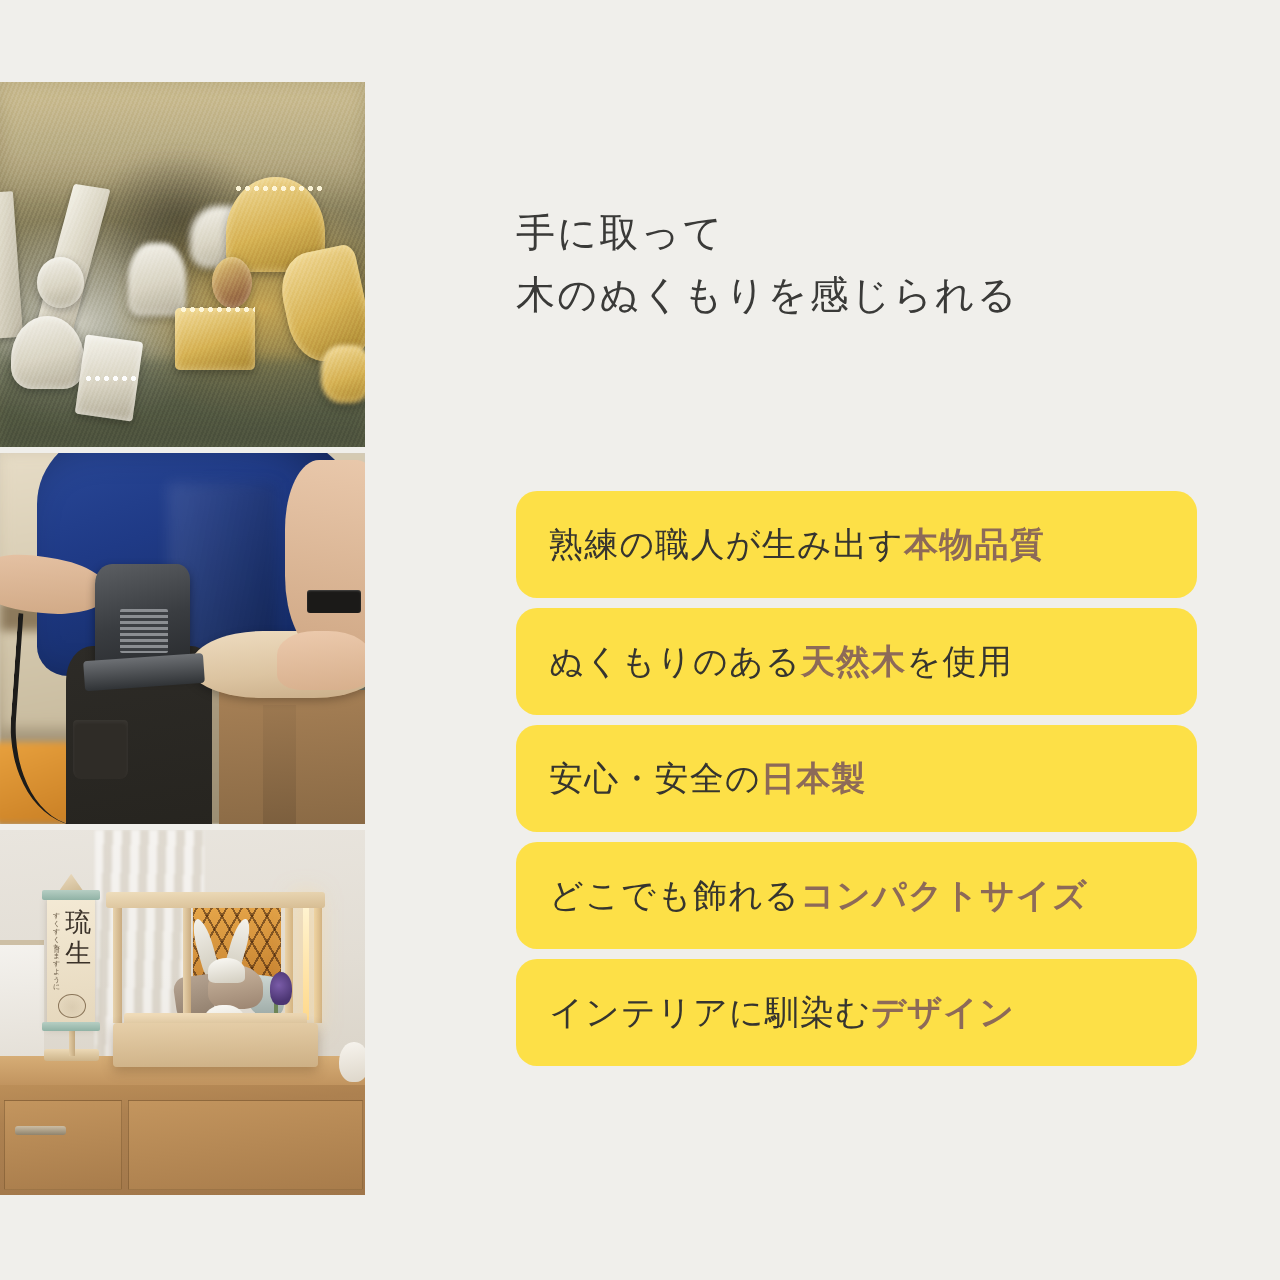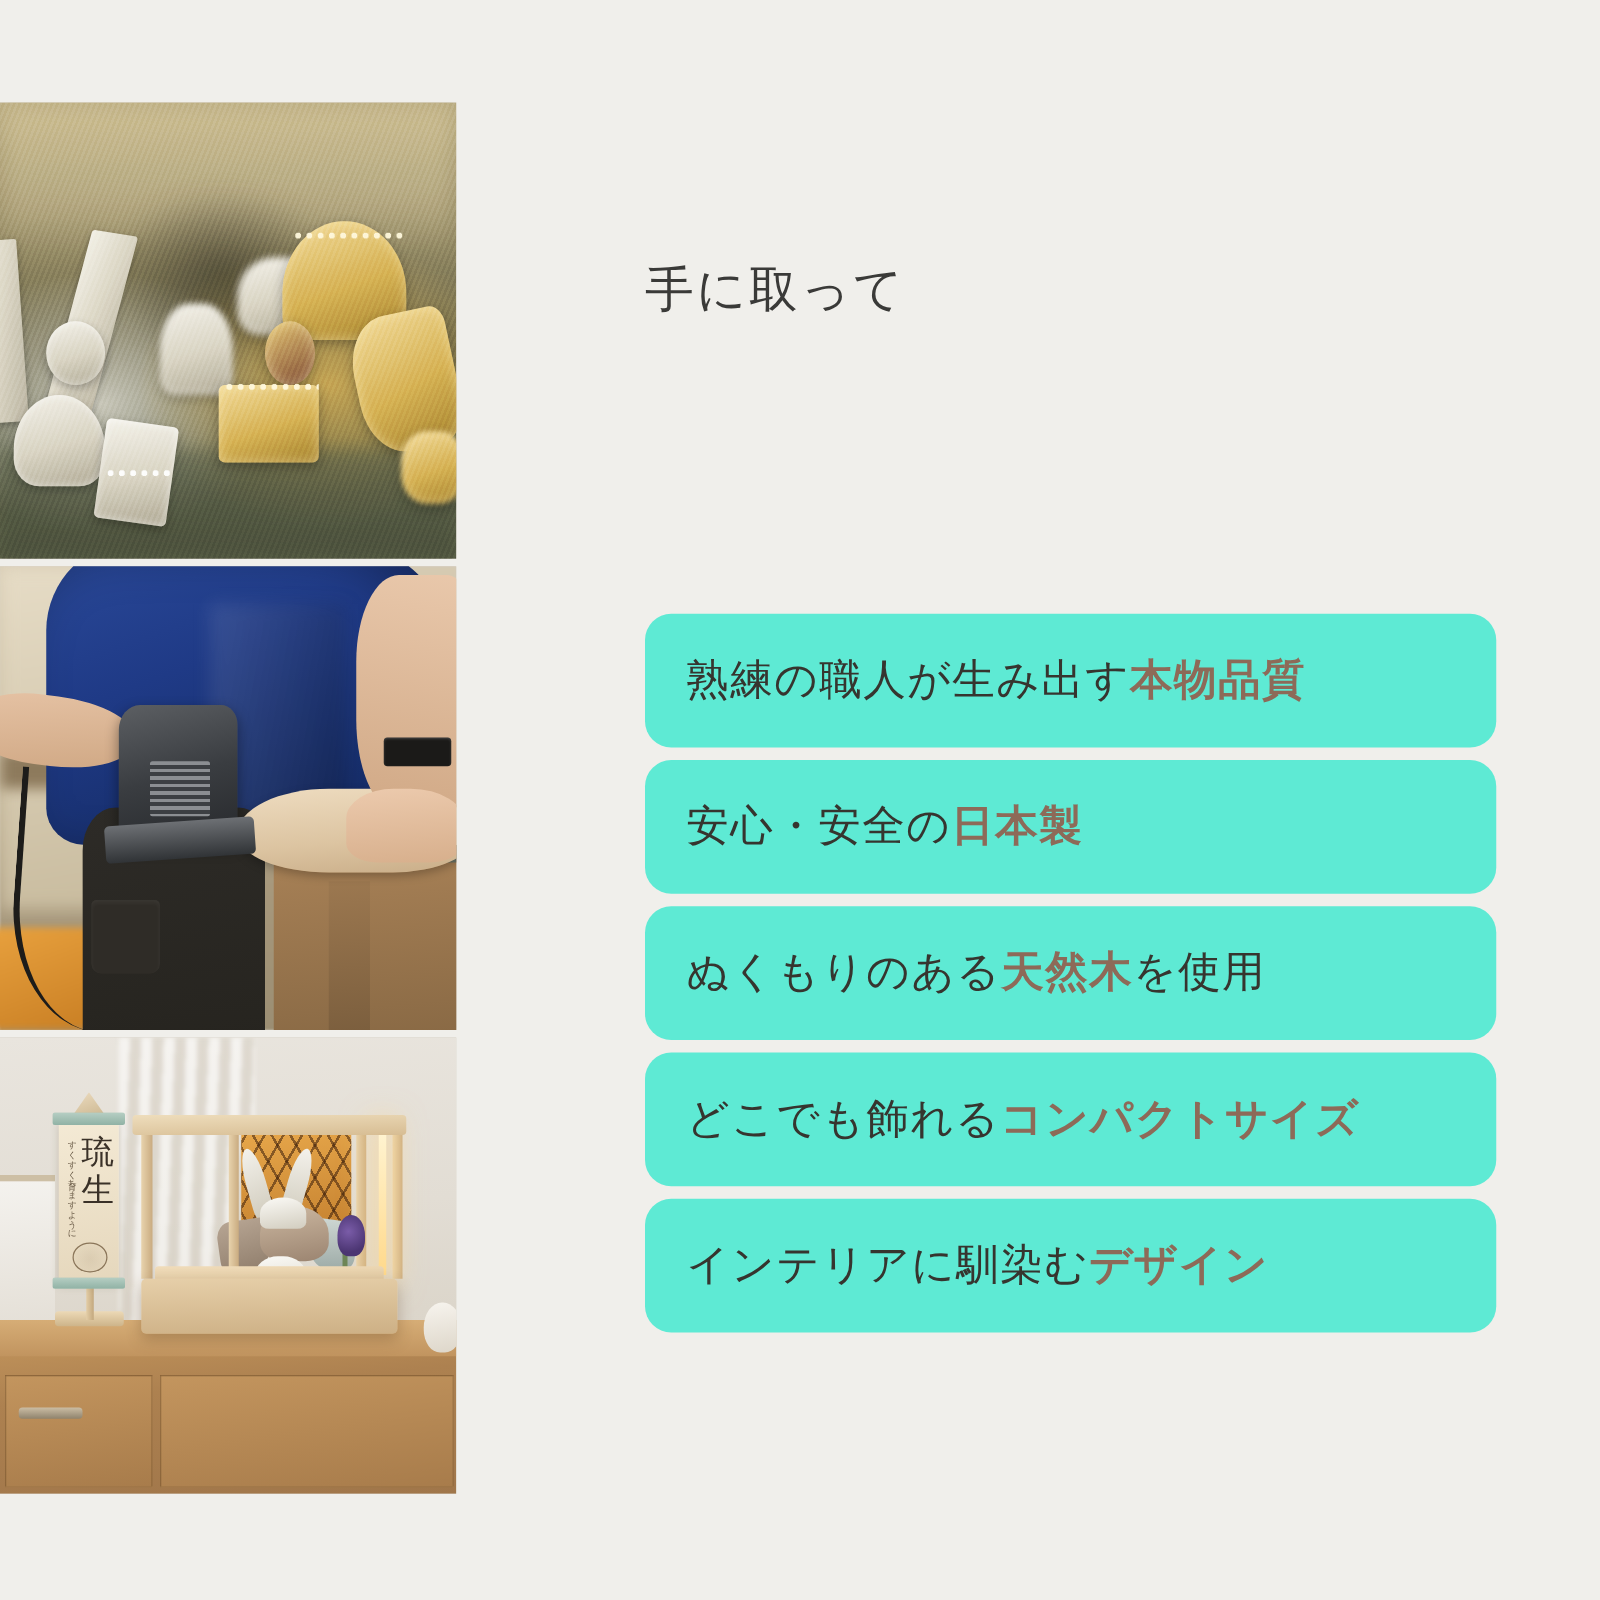--- a/index.html
+++ b/index.html
@@ -414,21 +414,21 @@
     position: absolute;
     left: 0;
     top: 491px;
     width: 681px;
     display: flex;
     flex-direction: column;
     gap: 10px;
   }
   .feature-card {
     height: 107px;
-    background: #5eead4;
+    background: #fde047;
     border-radius: 21px;
     display: flex;
     align-items: center;
     padding-left: 33px;
     box-sizing: border-box;
   }
   .feature-text {
     color: #36352f;
     font-size: 34px;
     letter-spacing: .035em;
@@ -537,39 +537,40 @@
       <div class="p3-banner-sub">すくすく育ちますように</div>
       <div class="p3-banner-seal"></div>
     </div>
   </div>
 </div>
 
 <div id="content">
 
   <h1 id="headline">
     <span class="hl-line">手に取って</span>
+    <span class="hl-line">木のぬくもりを感じられる</span>
   </h1>
 
   <div id="feature-list">
 
     <div class="feature-card">
       <div class="feature-text">
         <span>熟練の職人が生み出す</span><span class="hl">本物品質</span><span></span>
       </div>
     </div>
 
     <div class="feature-card">
       <div class="feature-text">
-        <span>安心・安全の</span><span class="hl">日本製</span><span></span>
+        <span>ぬくもりのある</span><span class="hl">天然木</span><span>を使用</span>
       </div>
     </div>
 
     <div class="feature-card">
       <div class="feature-text">
-        <span>ぬくもりのある</span><span class="hl">天然木</span><span>を使用</span>
+        <span>安心・安全の</span><span class="hl">日本製</span><span></span>
       </div>
     </div>
 
     <div class="feature-card">
       <div class="feature-text">
         <span>どこでも飾れる</span><span class="hl">コンパクトサイズ</span><span></span>
       </div>
     </div>
 
     <div class="feature-card">

